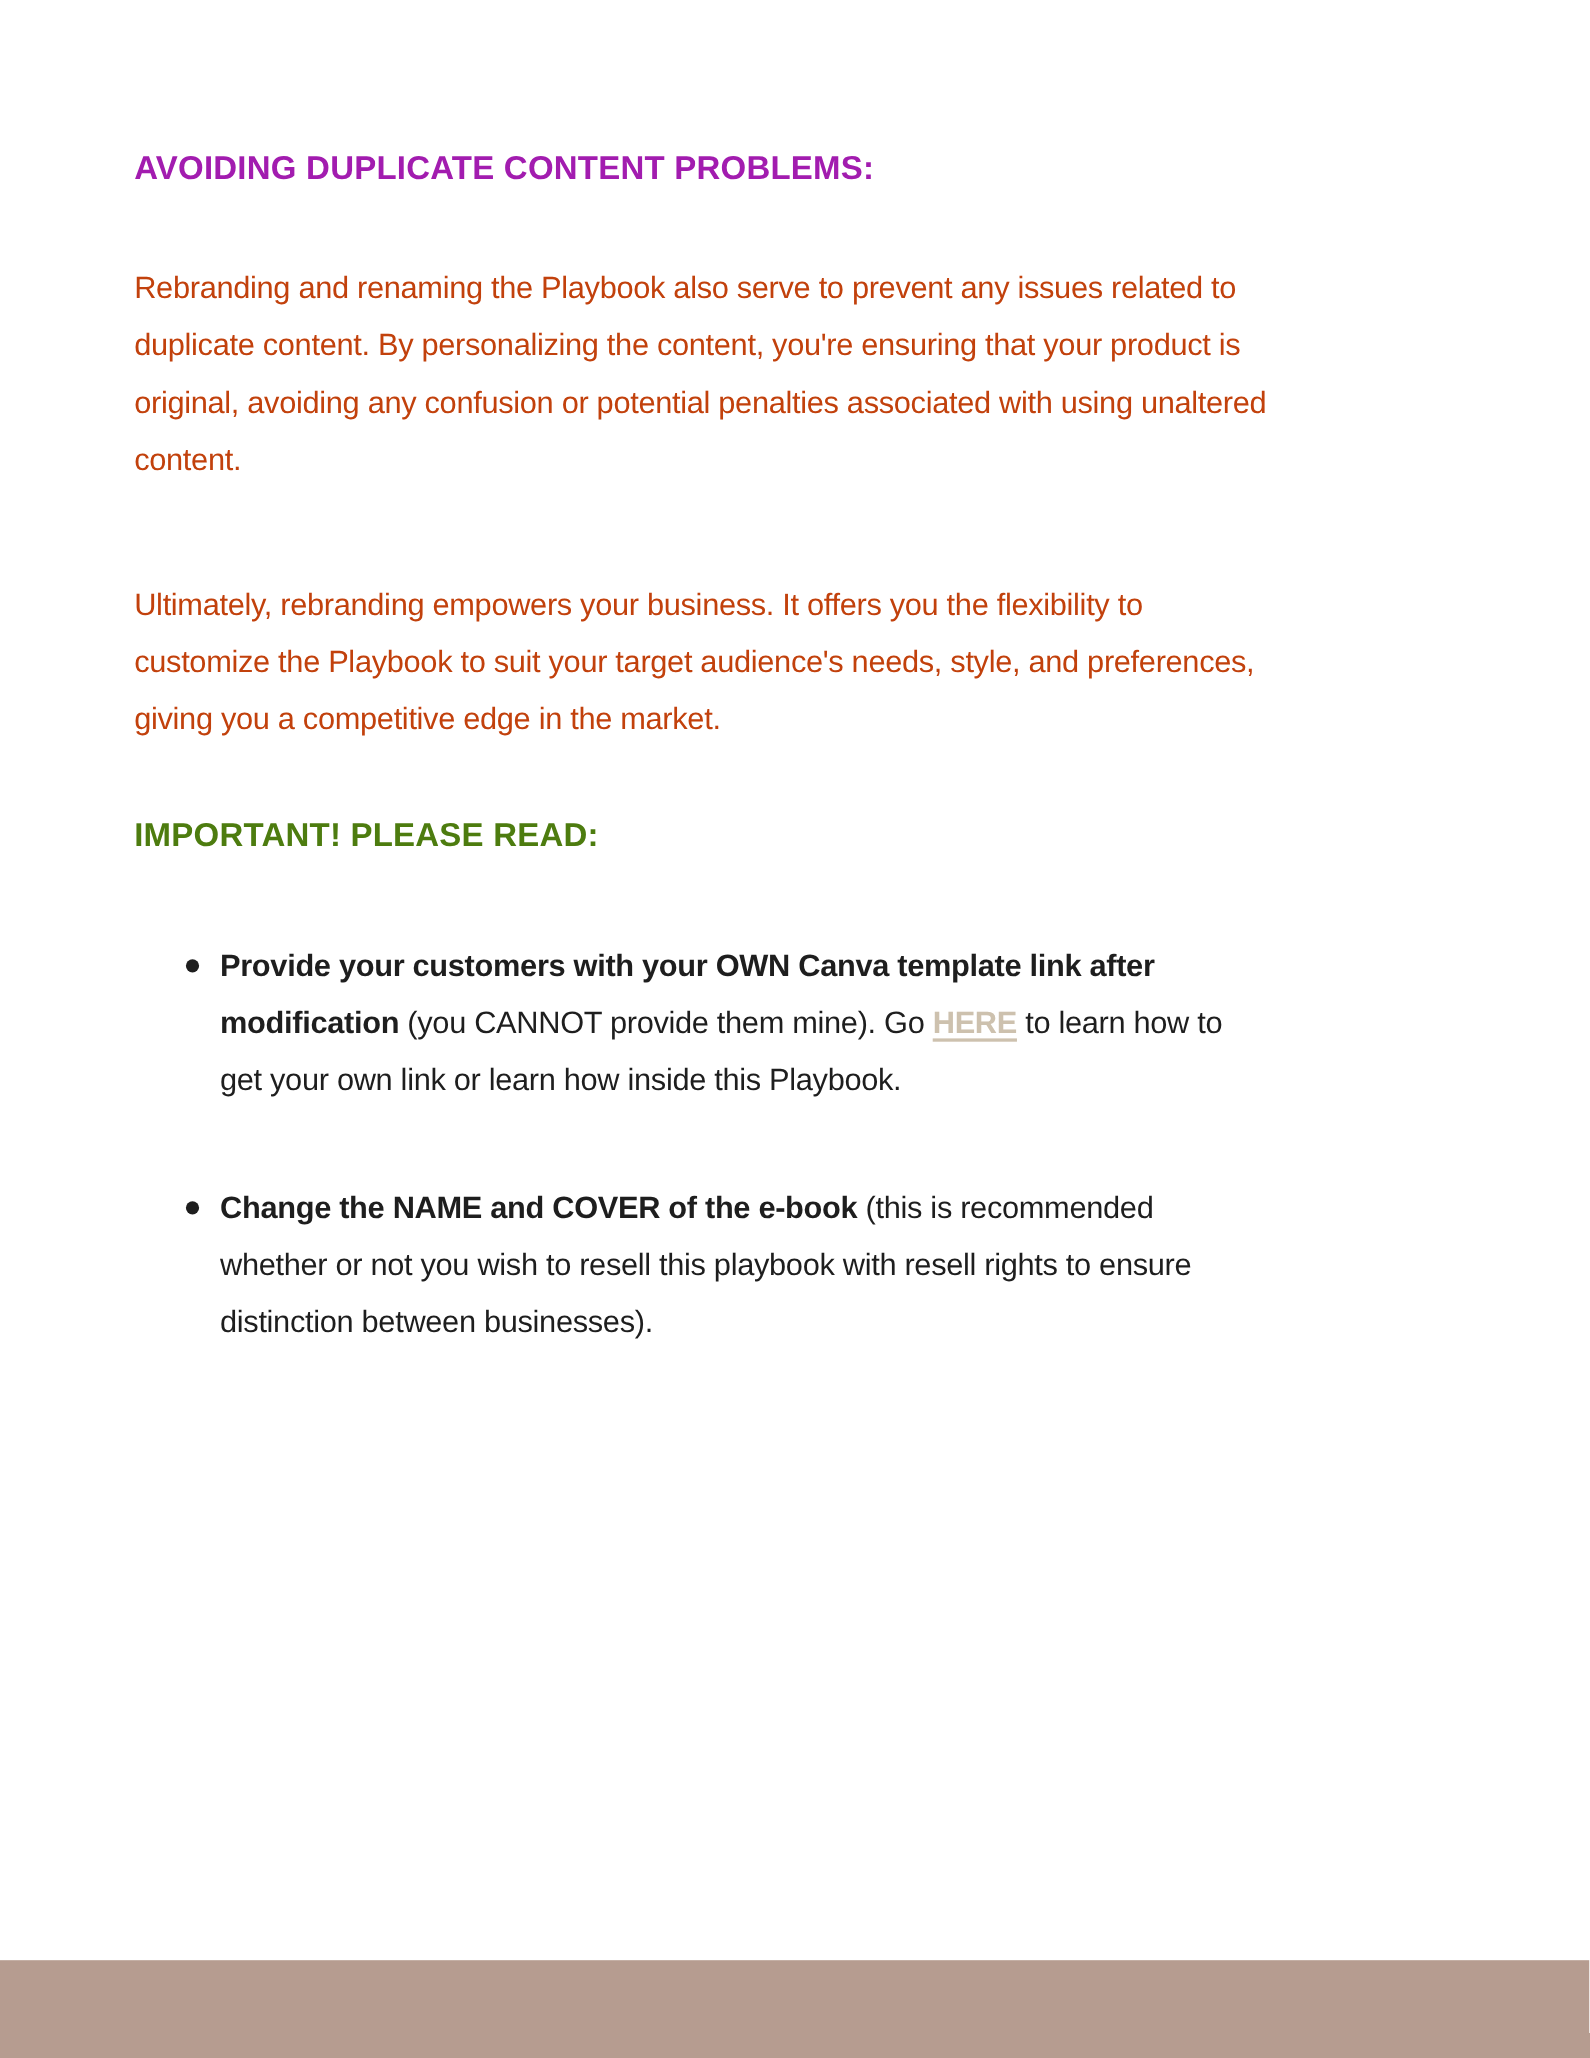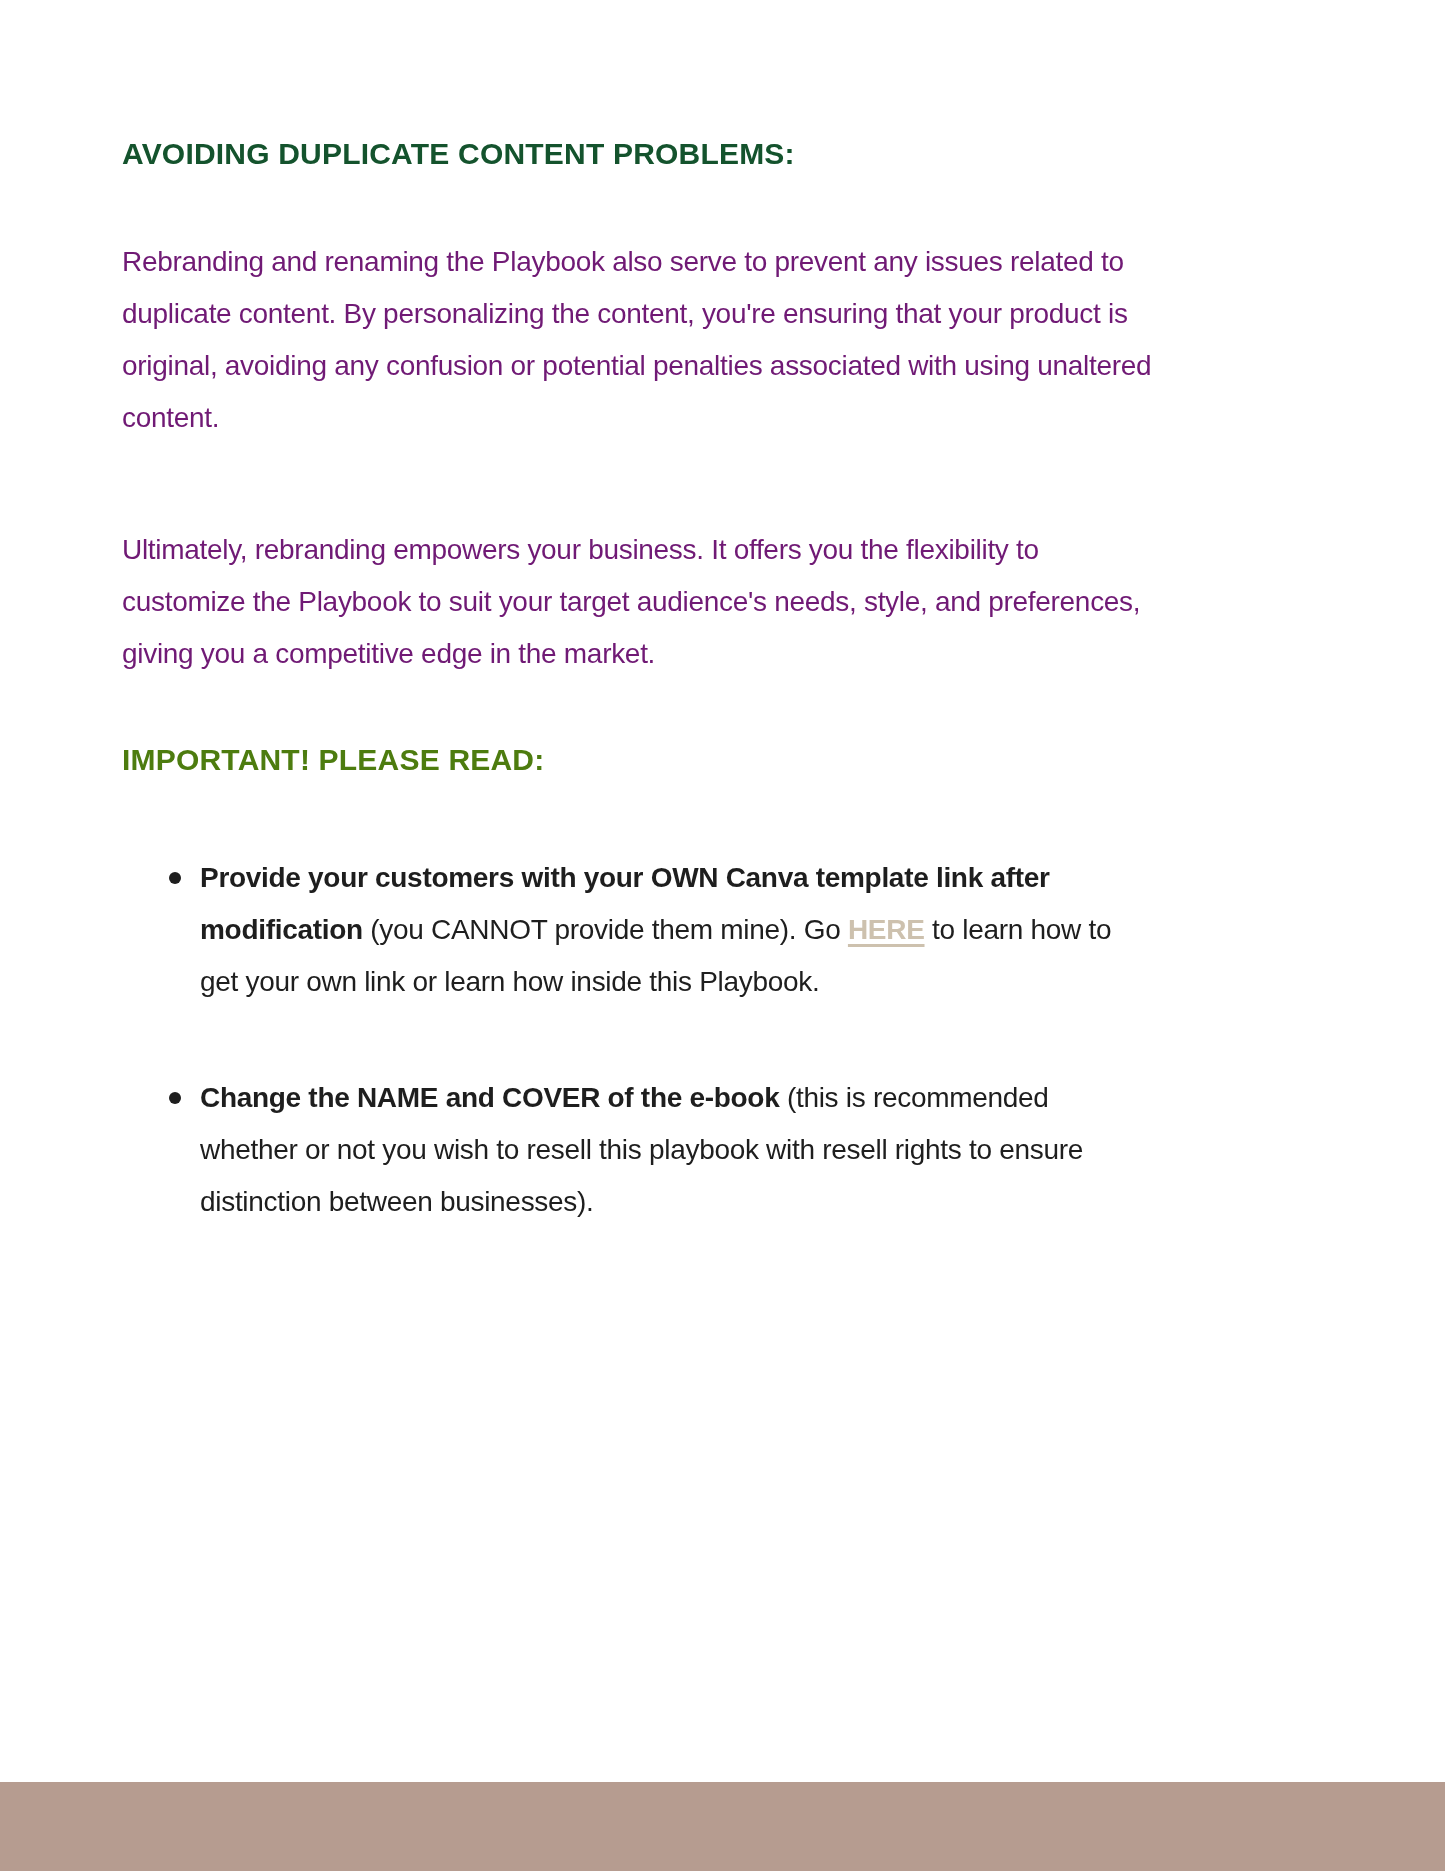--- a/index.html
+++ b/index.html
@@ -20,32 +20,32 @@
     left: 122px;
     top: 136px;
     width: 1030px;
     color: #1e1e1e;
   }
   .heading {
     font-size: 30px;
     line-height: 36px;
     font-weight: 700;
     letter-spacing: 0.2px;
-    color: #14532d;
+    color: #a21caf;
     margin: 0 0 64px 0;
   }
   .heading.mb-68 { margin-bottom: 68px; }
   .heading.mb-74 { margin-bottom: 74px; }
   .heading.accent { color: #4d7c0f; }
   .body-text {
     font-size: 28px;
     line-height: 52px;
     letter-spacing: -0.3px;
     font-weight: 400;
-    color: #701a75;
+    color: #c2410c;
     margin: 0;
   }
   .mb-80 { margin-bottom: 80px; }
   .mb-62 { margin-bottom: 62px; }
   .bold { font-weight: 700; }
   ul.terms {
     list-style: none;
     margin: 0 0 64px 0;
     padding: 0;
   }

